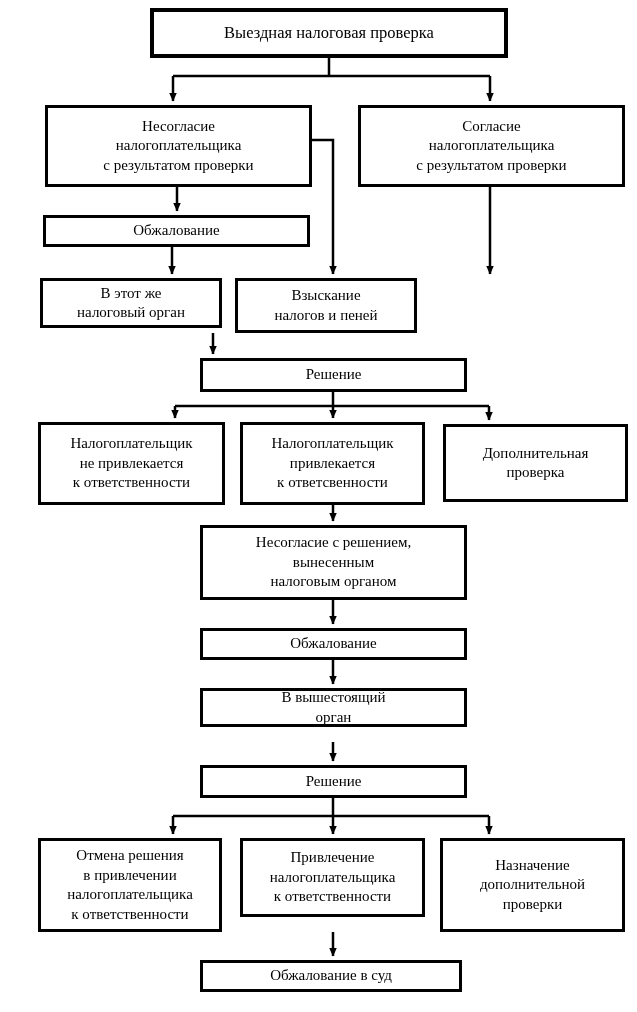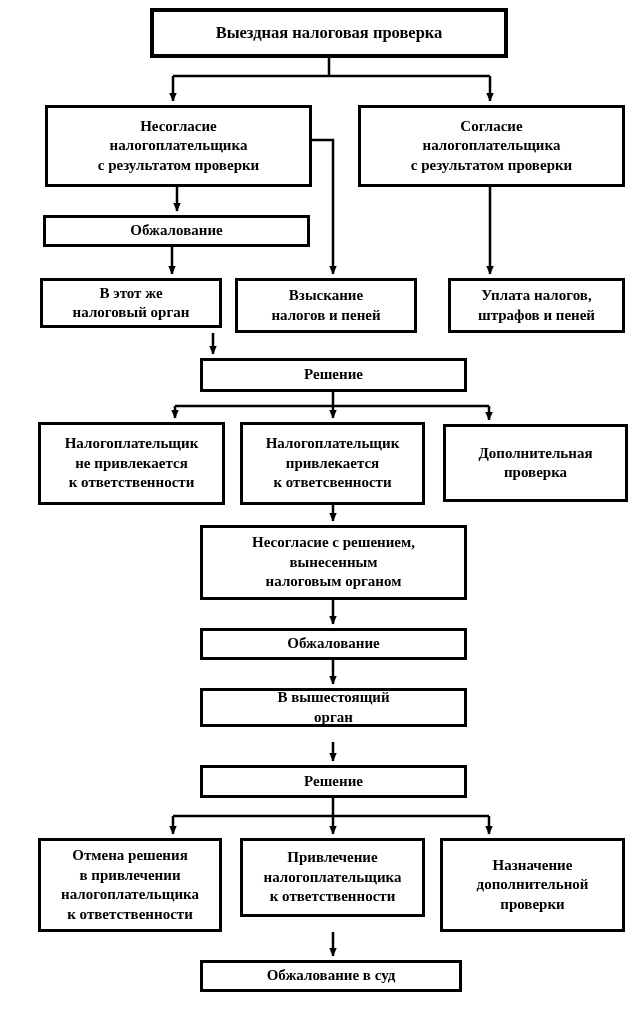--- a/index.html
+++ b/index.html
@@ -27,21 +27,21 @@
   .box {
     position: absolute;
     box-sizing: border-box;
     border: 3px solid #000000;
     background: #ffffff;
     display: flex;
     align-items: center;
     justify-content: center;
     text-align: center;
     white-space: pre-line;
-    font-weight: bold;
+    font-weight: normal;
     font-size: 15px;
     line-height: 1.3;
     padding: 1px 18px;
     z-index: 2;
   }
   .box.title {
     border-width: 4px;
     font-size: 16.5px;
   }
 </style>
@@ -92,22 +92,20 @@
 с результатом проверки</div>
 
   <div class="box" style="left:43px;top:215px;width:267px;height:32px">Обжалование</div>
 
   <div class="box" style="left:40px;top:278px;width:182px;height:50px">В этот же
 налоговый орган</div>
 
   <div class="box" style="left:235px;top:278px;width:182px;height:55px">Взыскание
 налогов и пеней</div>
 
-  <div class="box" style="left:448px;top:278px;width:177px;height:55px">Уплата налогов,
-штрафов и пеней</div>
 
   <div class="box" style="left:200px;top:358px;width:267px;height:34px">Решение</div>
 
   <div class="box" style="left:38px;top:422px;width:187px;height:83px">Налогоплательщик
 не привлекается
 к ответственности</div>
 
   <div class="box" style="left:240px;top:422px;width:185px;height:83px">Налогоплательщик
 привлекается
 к ответсвенности</div>

